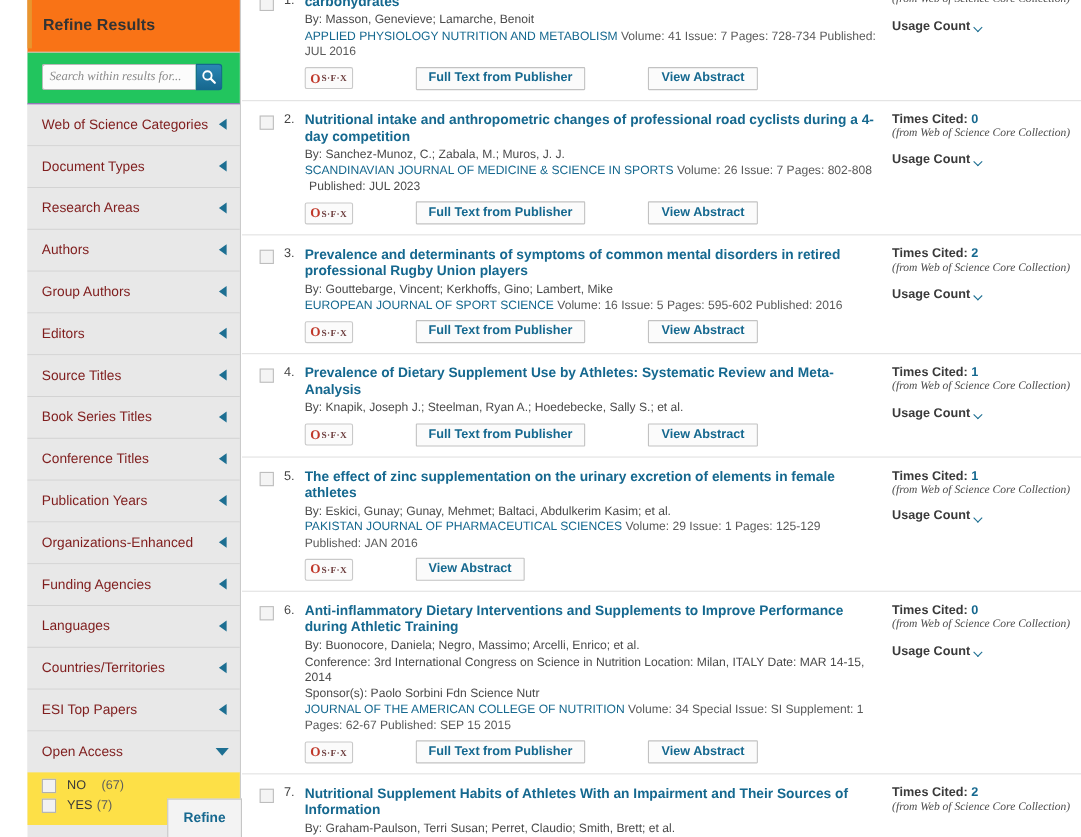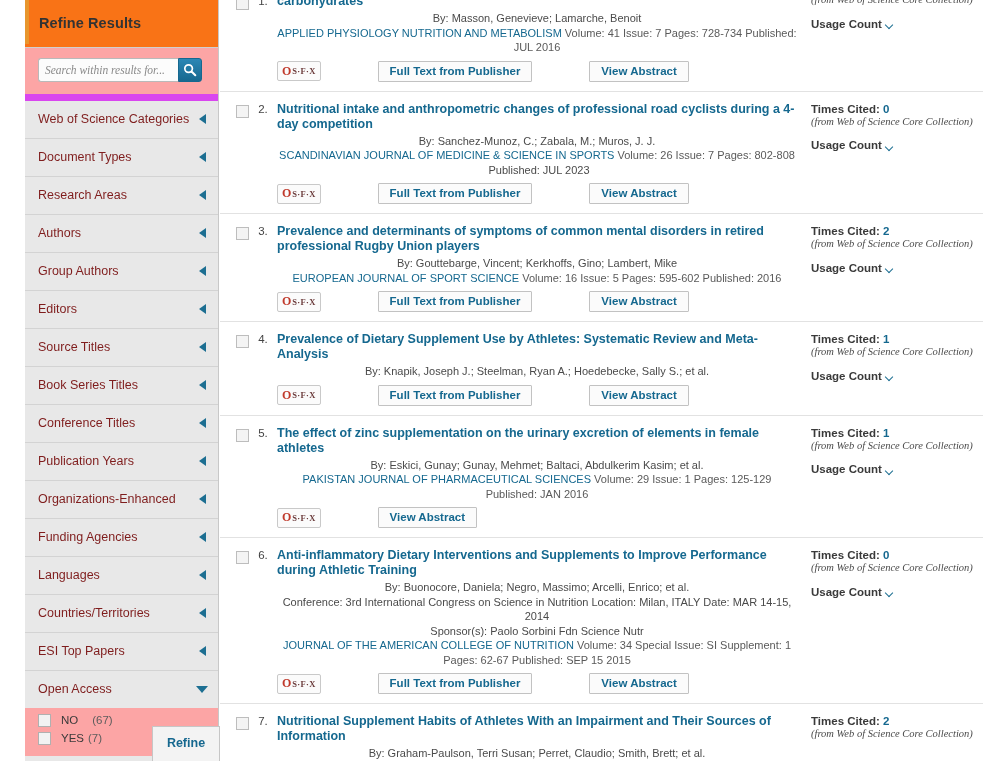--- a/index.html
+++ b/index.html
@@ -41,23 +41,23 @@
     position: absolute;
     left: 14px; top: 15px;
     font-size: 14.5px;
     font-weight: bold;
     color: #333333;
     letter-spacing: .1px;
   }
 
   .search-zone {
     height: 46px;
-    border-bottom: 7px solid #d946ef;
-    position: relative;
-    background: #fca5a5;
+    border-bottom: 1px solid #d946ef;
+    position: relative;
+    background: #22c55e;
   }
   .search-wrap {
     position: absolute;
     left: 13px; top: 10px;
     display: flex;
     height: 24px;
   }
   .search-input {
     width: 140px;
     height: 24px;
@@ -110,21 +110,21 @@
   .facet.open .f-arrow {
     border-right: 6px solid transparent;
     border-left: 6px solid transparent;
     border-top: 7px solid #1d6f92;
     border-bottom: none;
     right: 10px; top: 15px;
   }
   .facet.open { border-bottom: none; }
 
   .facet-body {
-    background: #fca5a5;
+    background: #fde047;
     padding: 4px 0 8px 0;
   }
   .oa-row {
     display: flex;
     align-items: center;
     height: 16px;
     padding-left: 13px;
     margin-bottom: 2px;
   }
   .oa-check {
@@ -207,21 +207,20 @@
     line-height: 15px;
     text-decoration: none;
     cursor: pointer;
     display: block;
     margin-bottom: 2px;
   }
   .meta {
     font-size: 11px;
     color: #4a4a4a;
     line-height: 14.5px;
-    text-align: center;
   }
   .meta .src {
     color: #5a5a5a;
   }
   .meta .srclink {
     color: #15688f;
     cursor: pointer;
   }
 
   .btn-row {

